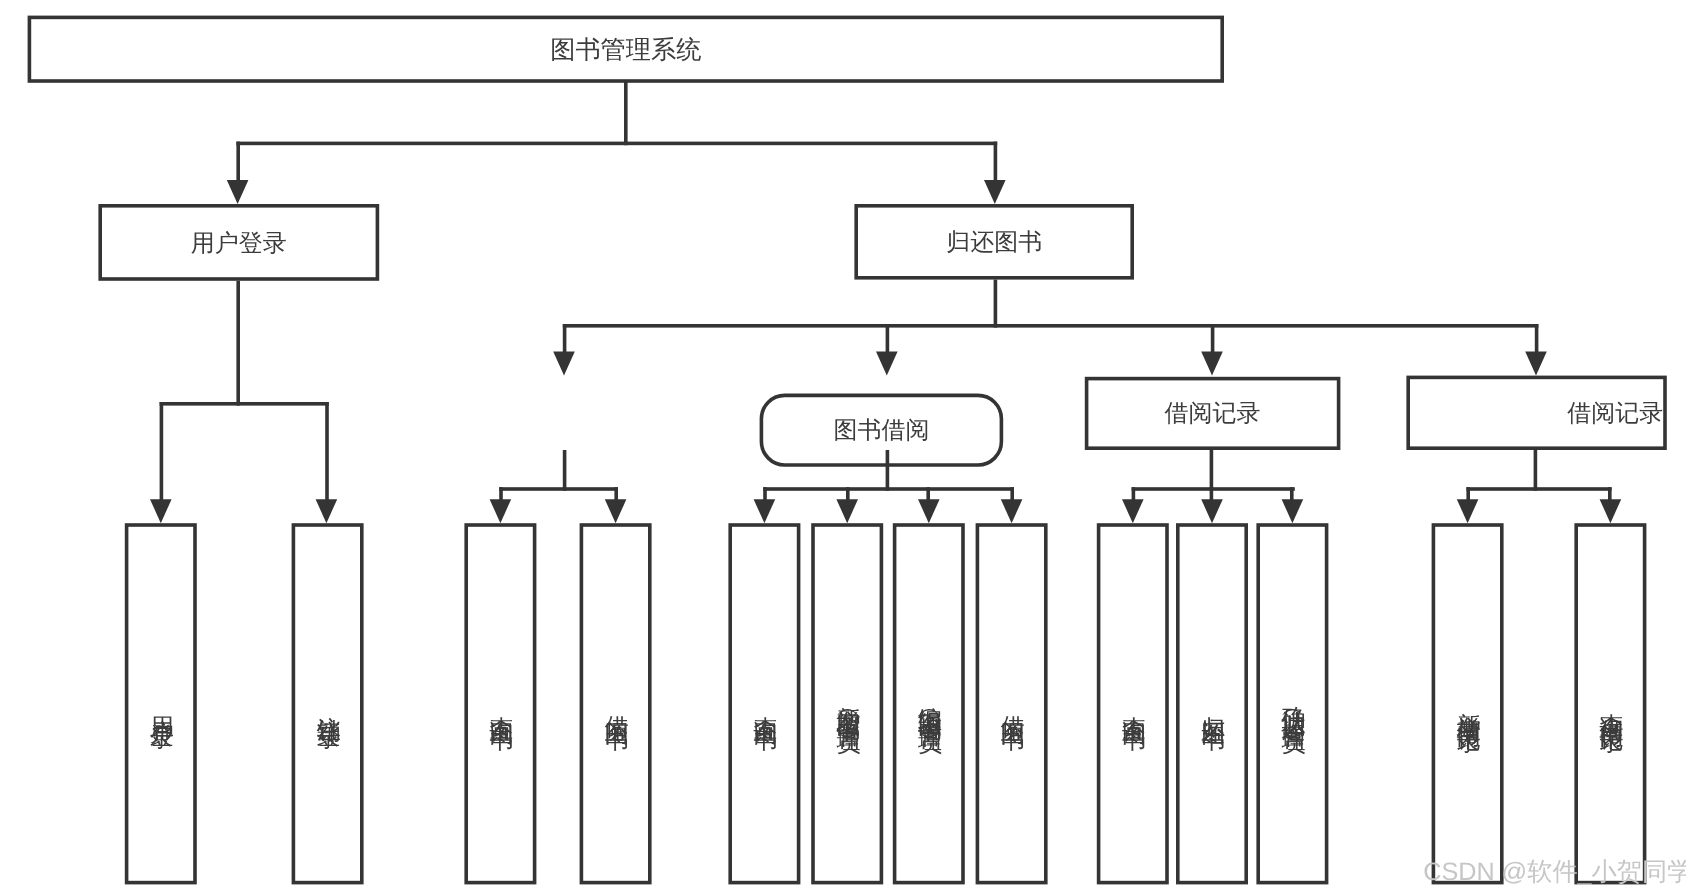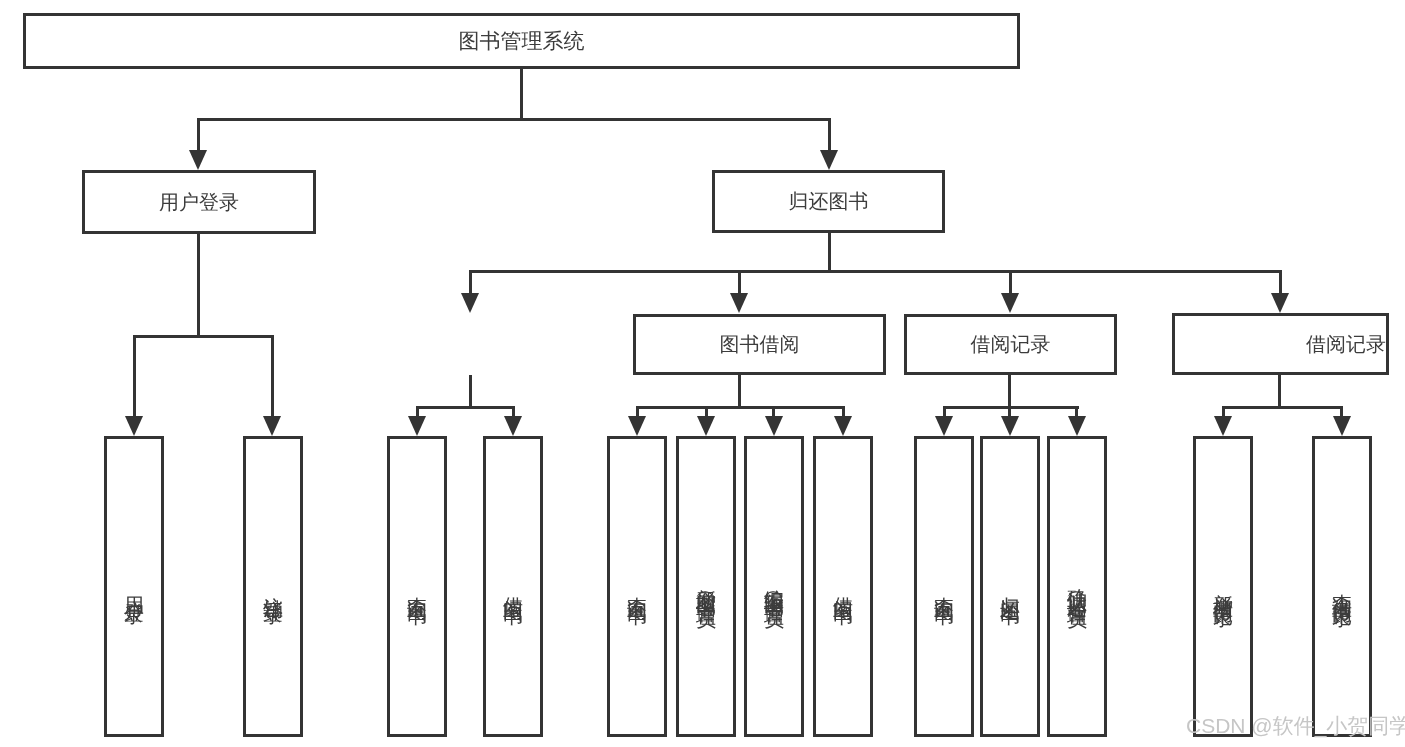--- a/index.html
+++ b/index.html
@@ -68,21 +68,21 @@
   <div class="ln" style="left:469px;top:270px;width:813px;height:3px;"></div>
   <div class="ln" style="left:469px;top:270px;width:3px;height:26px;"></div>
   <div class="ar" style="left:461px;top:293px;"></div>
   <div class="ln" style="left:738px;top:270px;width:3px;height:26px;"></div>
   <div class="ar" style="left:730px;top:293px;"></div>
   <div class="ln" style="left:1009px;top:270px;width:3px;height:26px;"></div>
   <div class="ar" style="left:1001px;top:293px;"></div>
   <div class="ln" style="left:1279px;top:270px;width:3px;height:26px;"></div>
   <div class="ar" style="left:1271px;top:293px;"></div>
 
-  <div class="box" style="left:633px;top:314px;width:253px;height:61px;">
+  <div class="box" style="left:633px;top:328px;width:203px;height:61px;border-radius:21px;">
     <span>图书借阅</span>
   </div>
   <div class="box" style="left:904px;top:314px;width:213px;height:61px;">
     <span>借阅记录</span>
   </div>
   <div class="box" style="left:1172px;top:313px;width:217px;height:62px;justify-content:flex-end;">
     <span>借阅记录</span>
   </div>
 
   <div class="ln" style="left:469px;top:375px;width:3px;height:34px;"></div>

